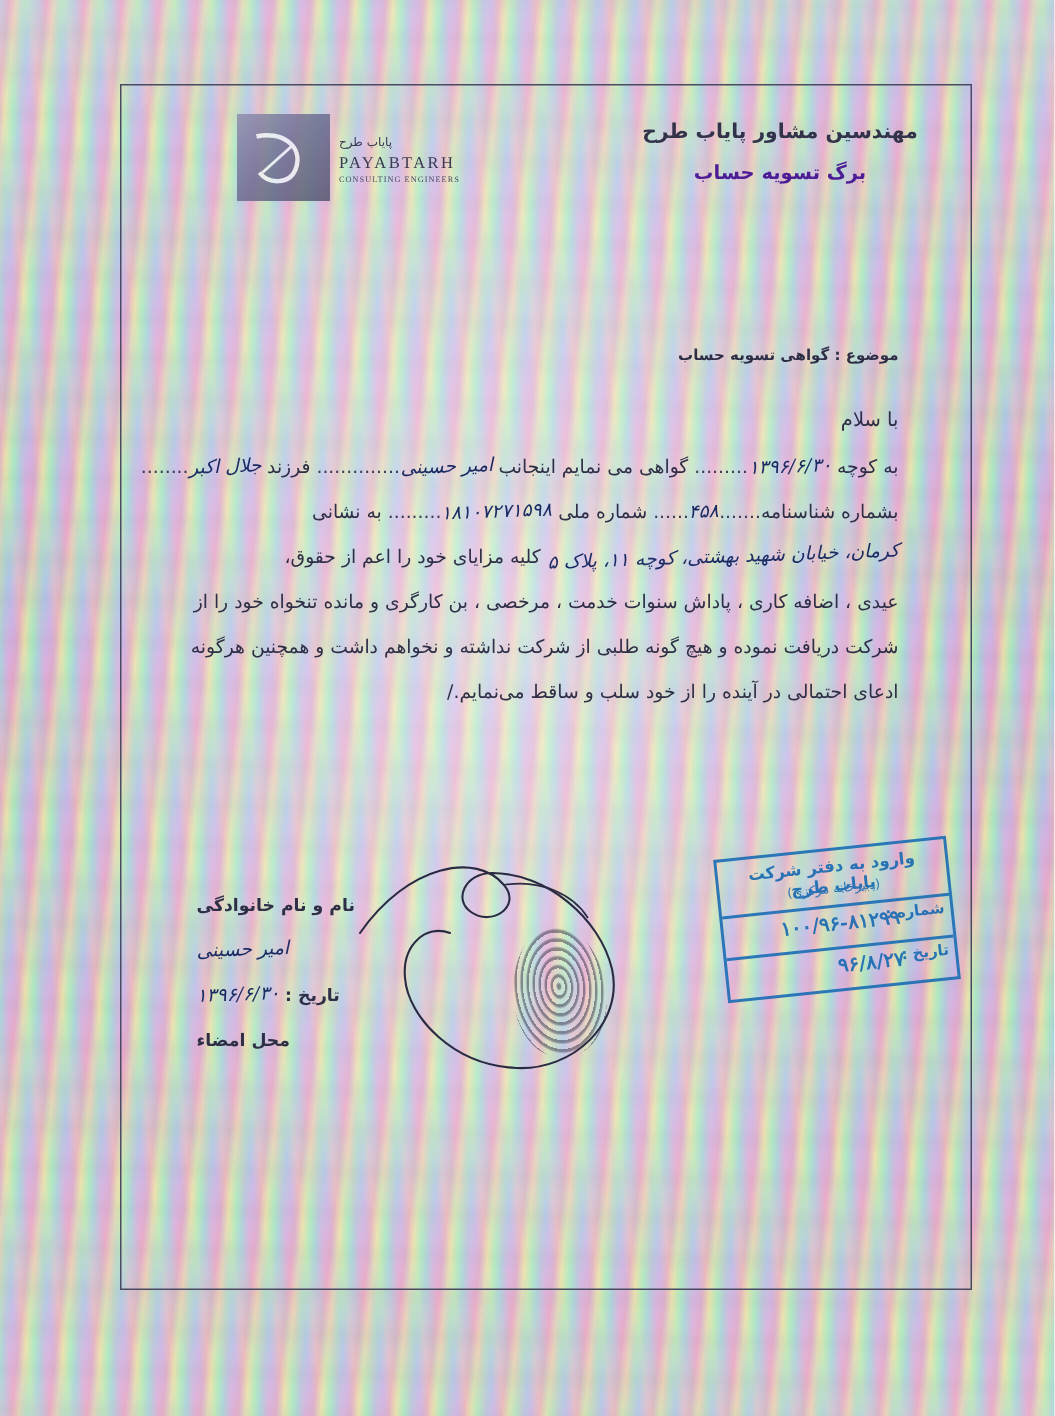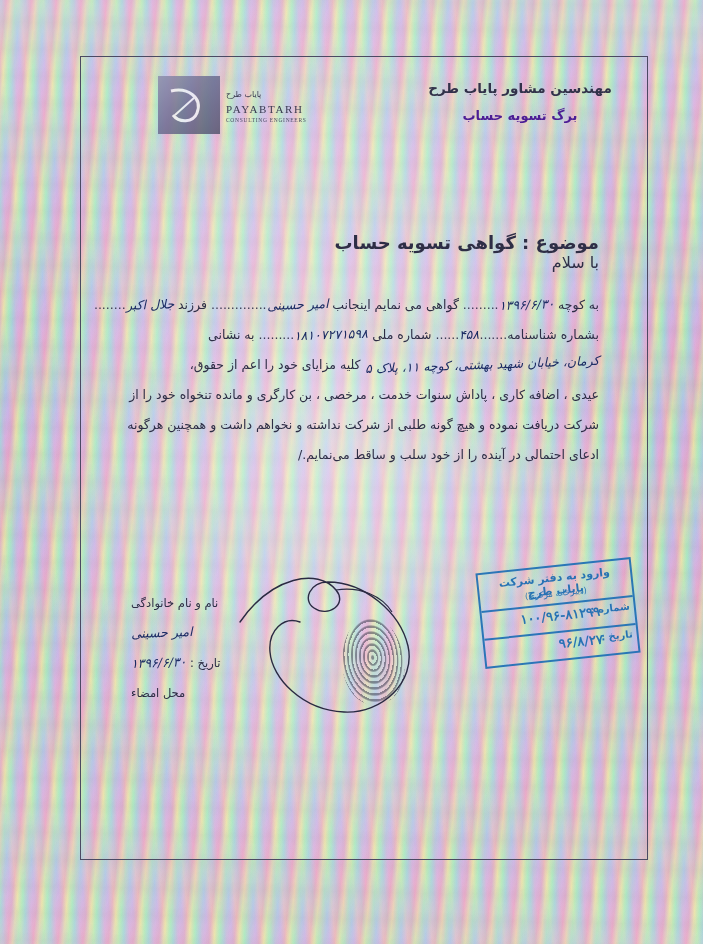--- a/index.html
+++ b/index.html
@@ -161,26 +161,27 @@
   
   .doc-body {
     position: absolute;
     right: 104px;
     top: 232px;
     width: 520px;
     direction: rtl;
     color: #2e2e46;
   }
   .subject {
-    font-size: 18px;
-    font-weight: bold;
+    font-size: 10px;
+    font-weight: bold;
+    margin-bottom: 30px;
   }
   .salaam {
-    font-size: 16px;
-    margin-bottom: 18px;
+    font-size: 13px;
+    margin-bottom: 8px;
   }
   .para-line {
     font-size: 12.5px;
     line-height: 30px;
     white-space: nowrap;
   }
   .dots {
     letter-spacing: 1px;
     color: #3a3a52;
   }
@@ -207,21 +208,21 @@
     direction: rtl;
     text-align: left;
     color: #2e2e46;
     font-size: 11.5px;
     line-height: 30px;
   }
   .sig-row {
     white-space: nowrap;
   }
   .sig-label {
-    font-weight: normal;
+    font-weight: bold;
   }
 
   
   .sig-art {
     position: absolute;
     left: 232px;
     top: 560px;
     width: 230px;
     height: 170px;
   }

